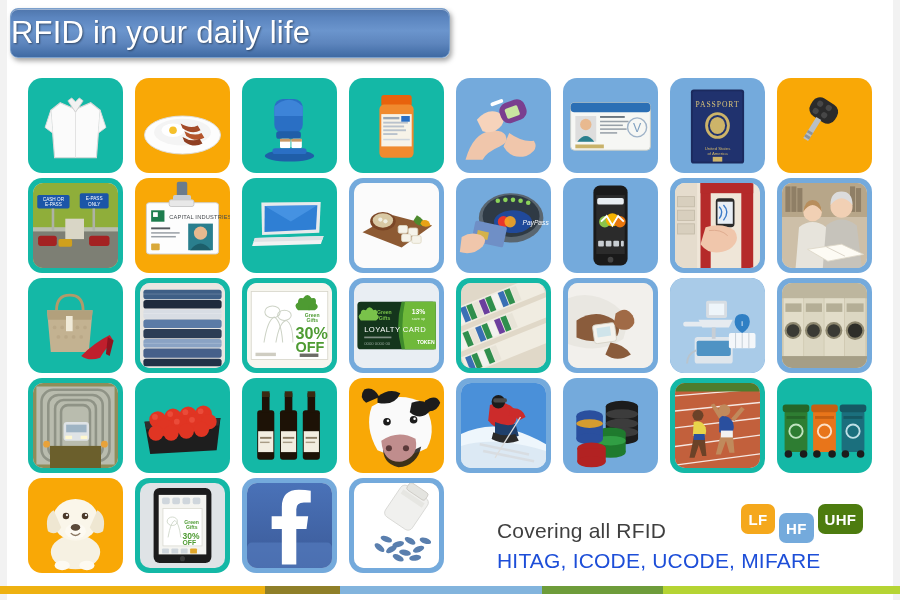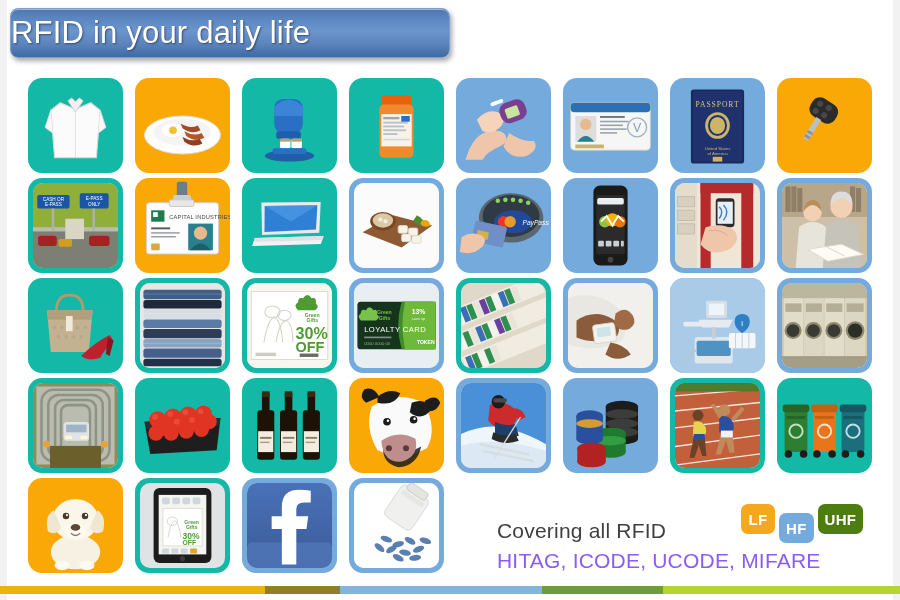--- a/index.html
+++ b/index.html
@@ -63,21 +63,21 @@
   .art{ position:absolute; inset:0; }
 
   
   #footer-block{
     position:absolute; left:497px; top:518px; width:390px;
   }
   #covering-line{
     font-size:21px; color:#3f3f3f; letter-spacing:.2px; line-height:1.25;
   }
   #standards-line{
-    font-size:21px; color:#8b5cf6; letter-spacing:.2px; line-height:1.25; margin-top:4px;
+    font-size:21px; color:#1d4ed8; letter-spacing:.2px; line-height:1.25; margin-top:4px;
   }
   #badge-row{
     position:absolute; left:741px; top:504px;
     display:flex; gap:4px;
   }
   .badge{
     height:30px; min-width:34px;
     border-radius:7px;
     display:flex;align-items:center;justify-content:center;
     color:#fff; font-size:15px; font-weight:bold; letter-spacing:.3px;

